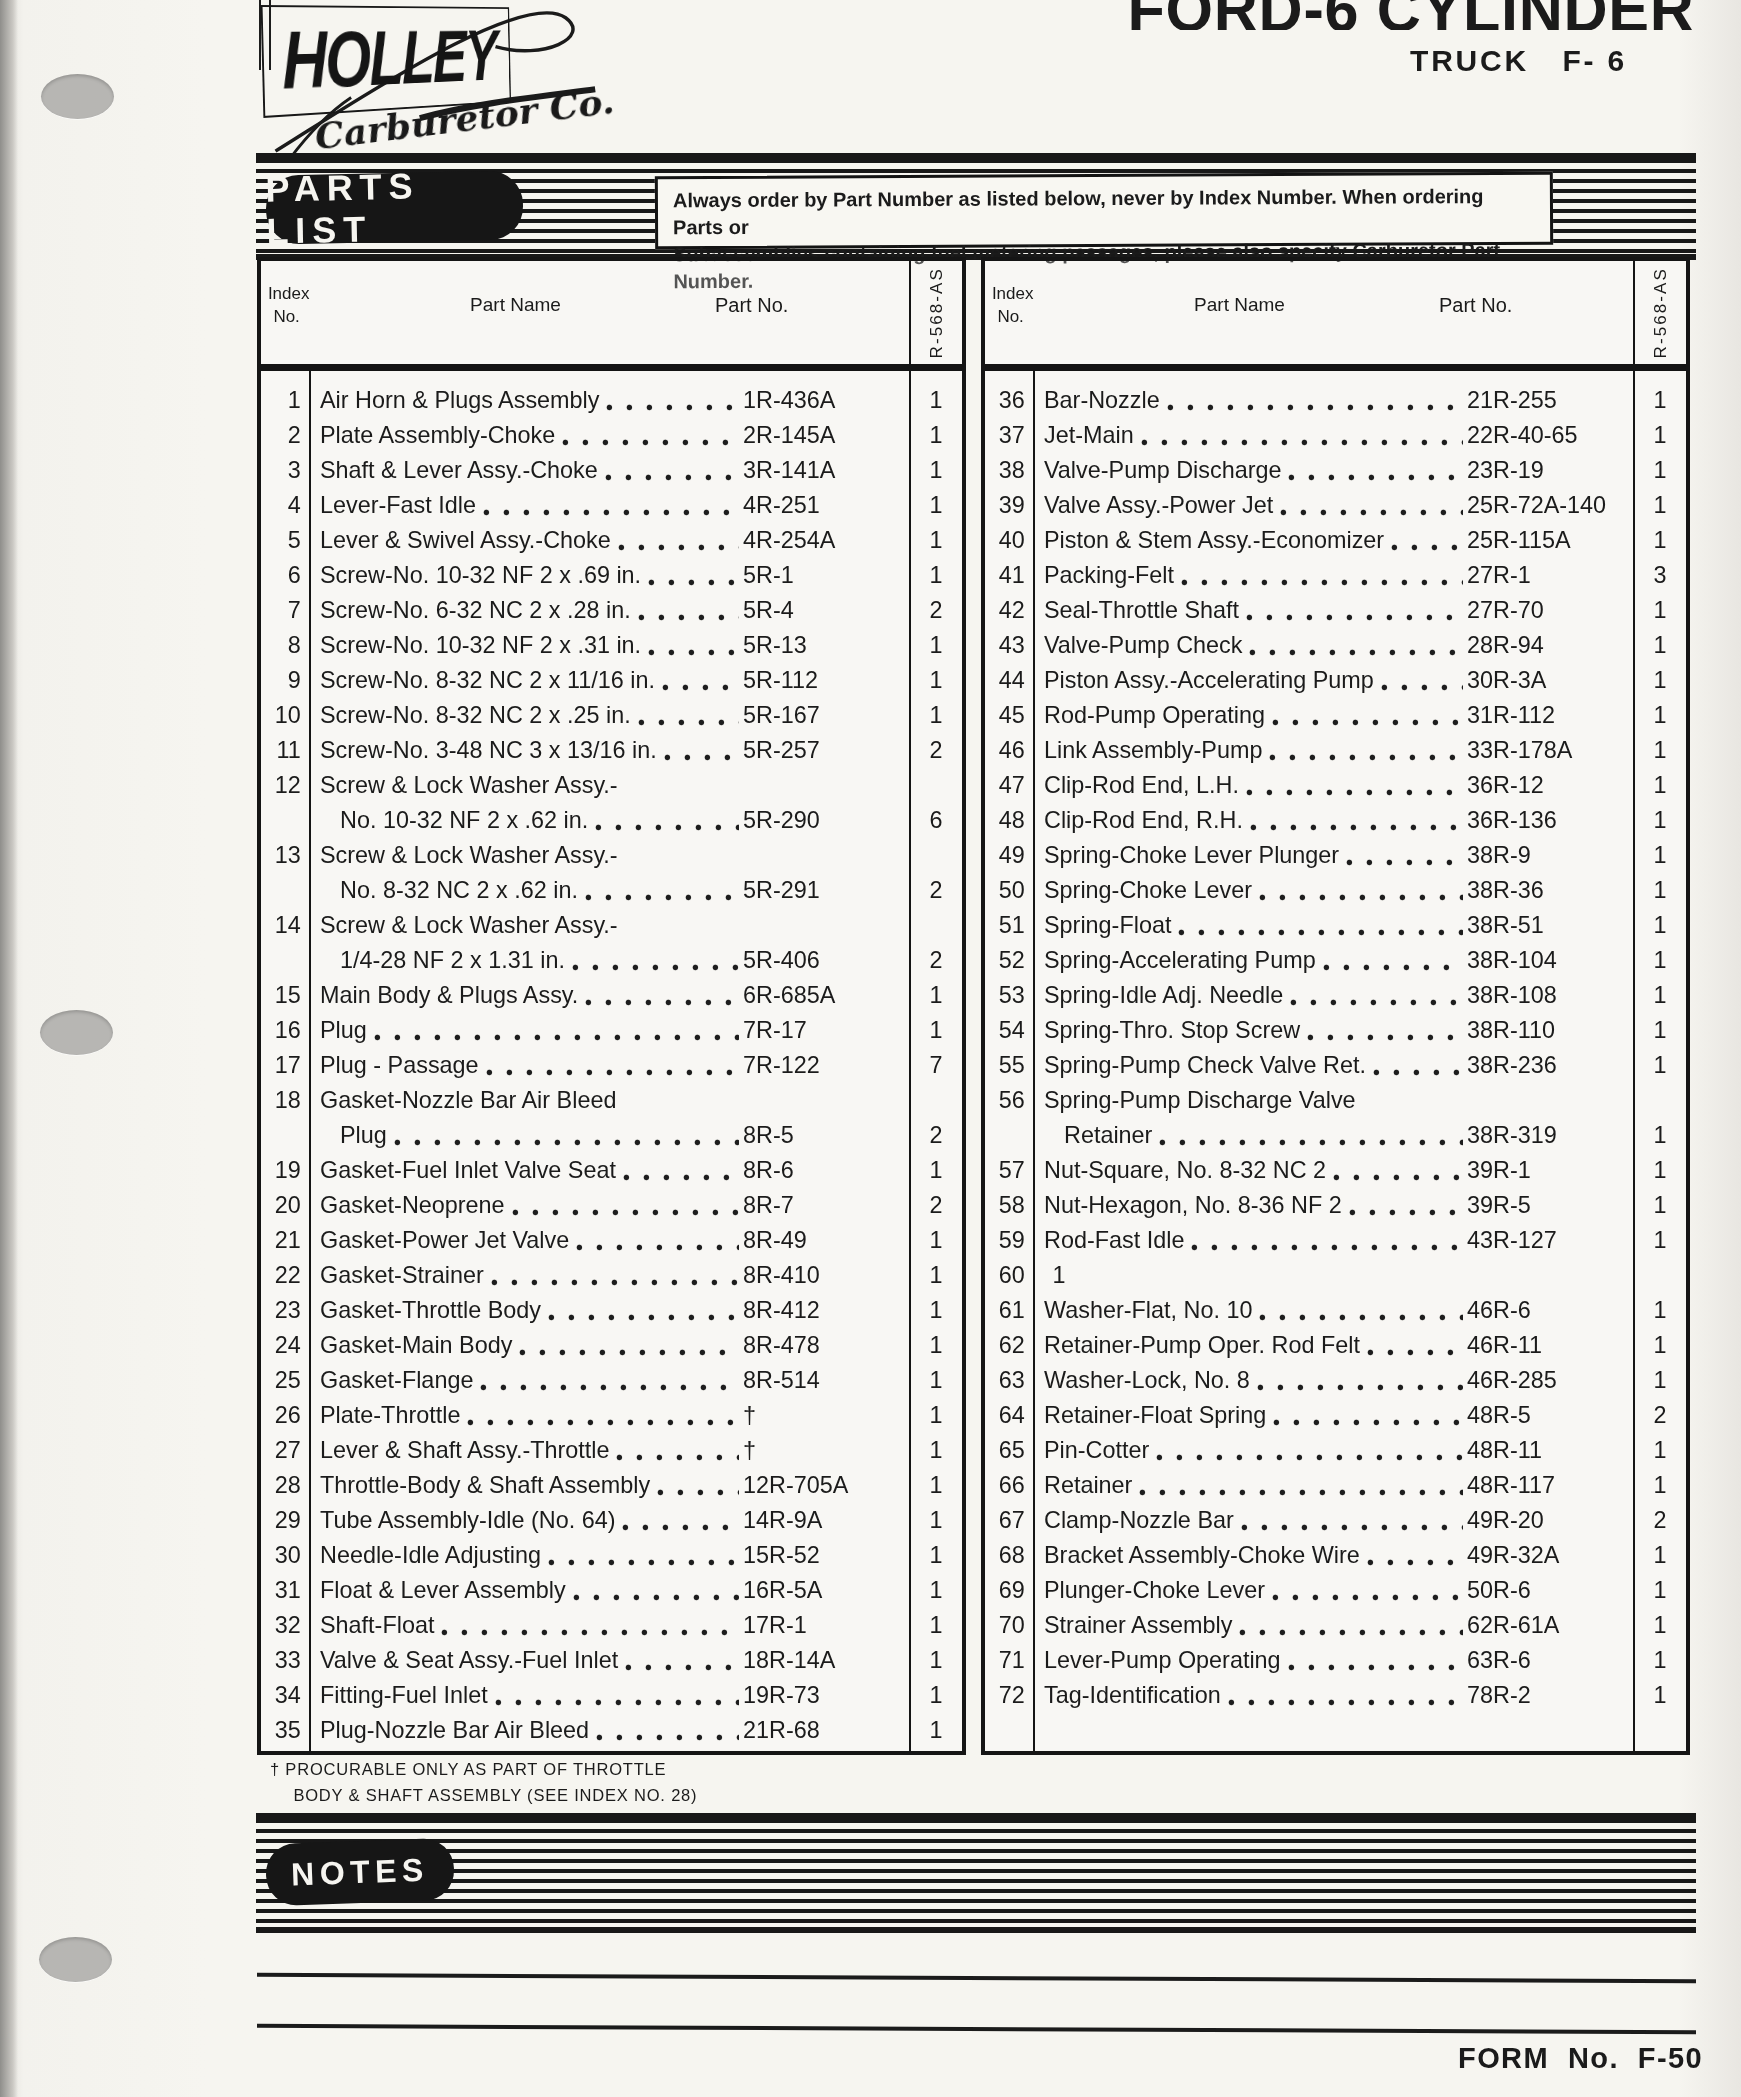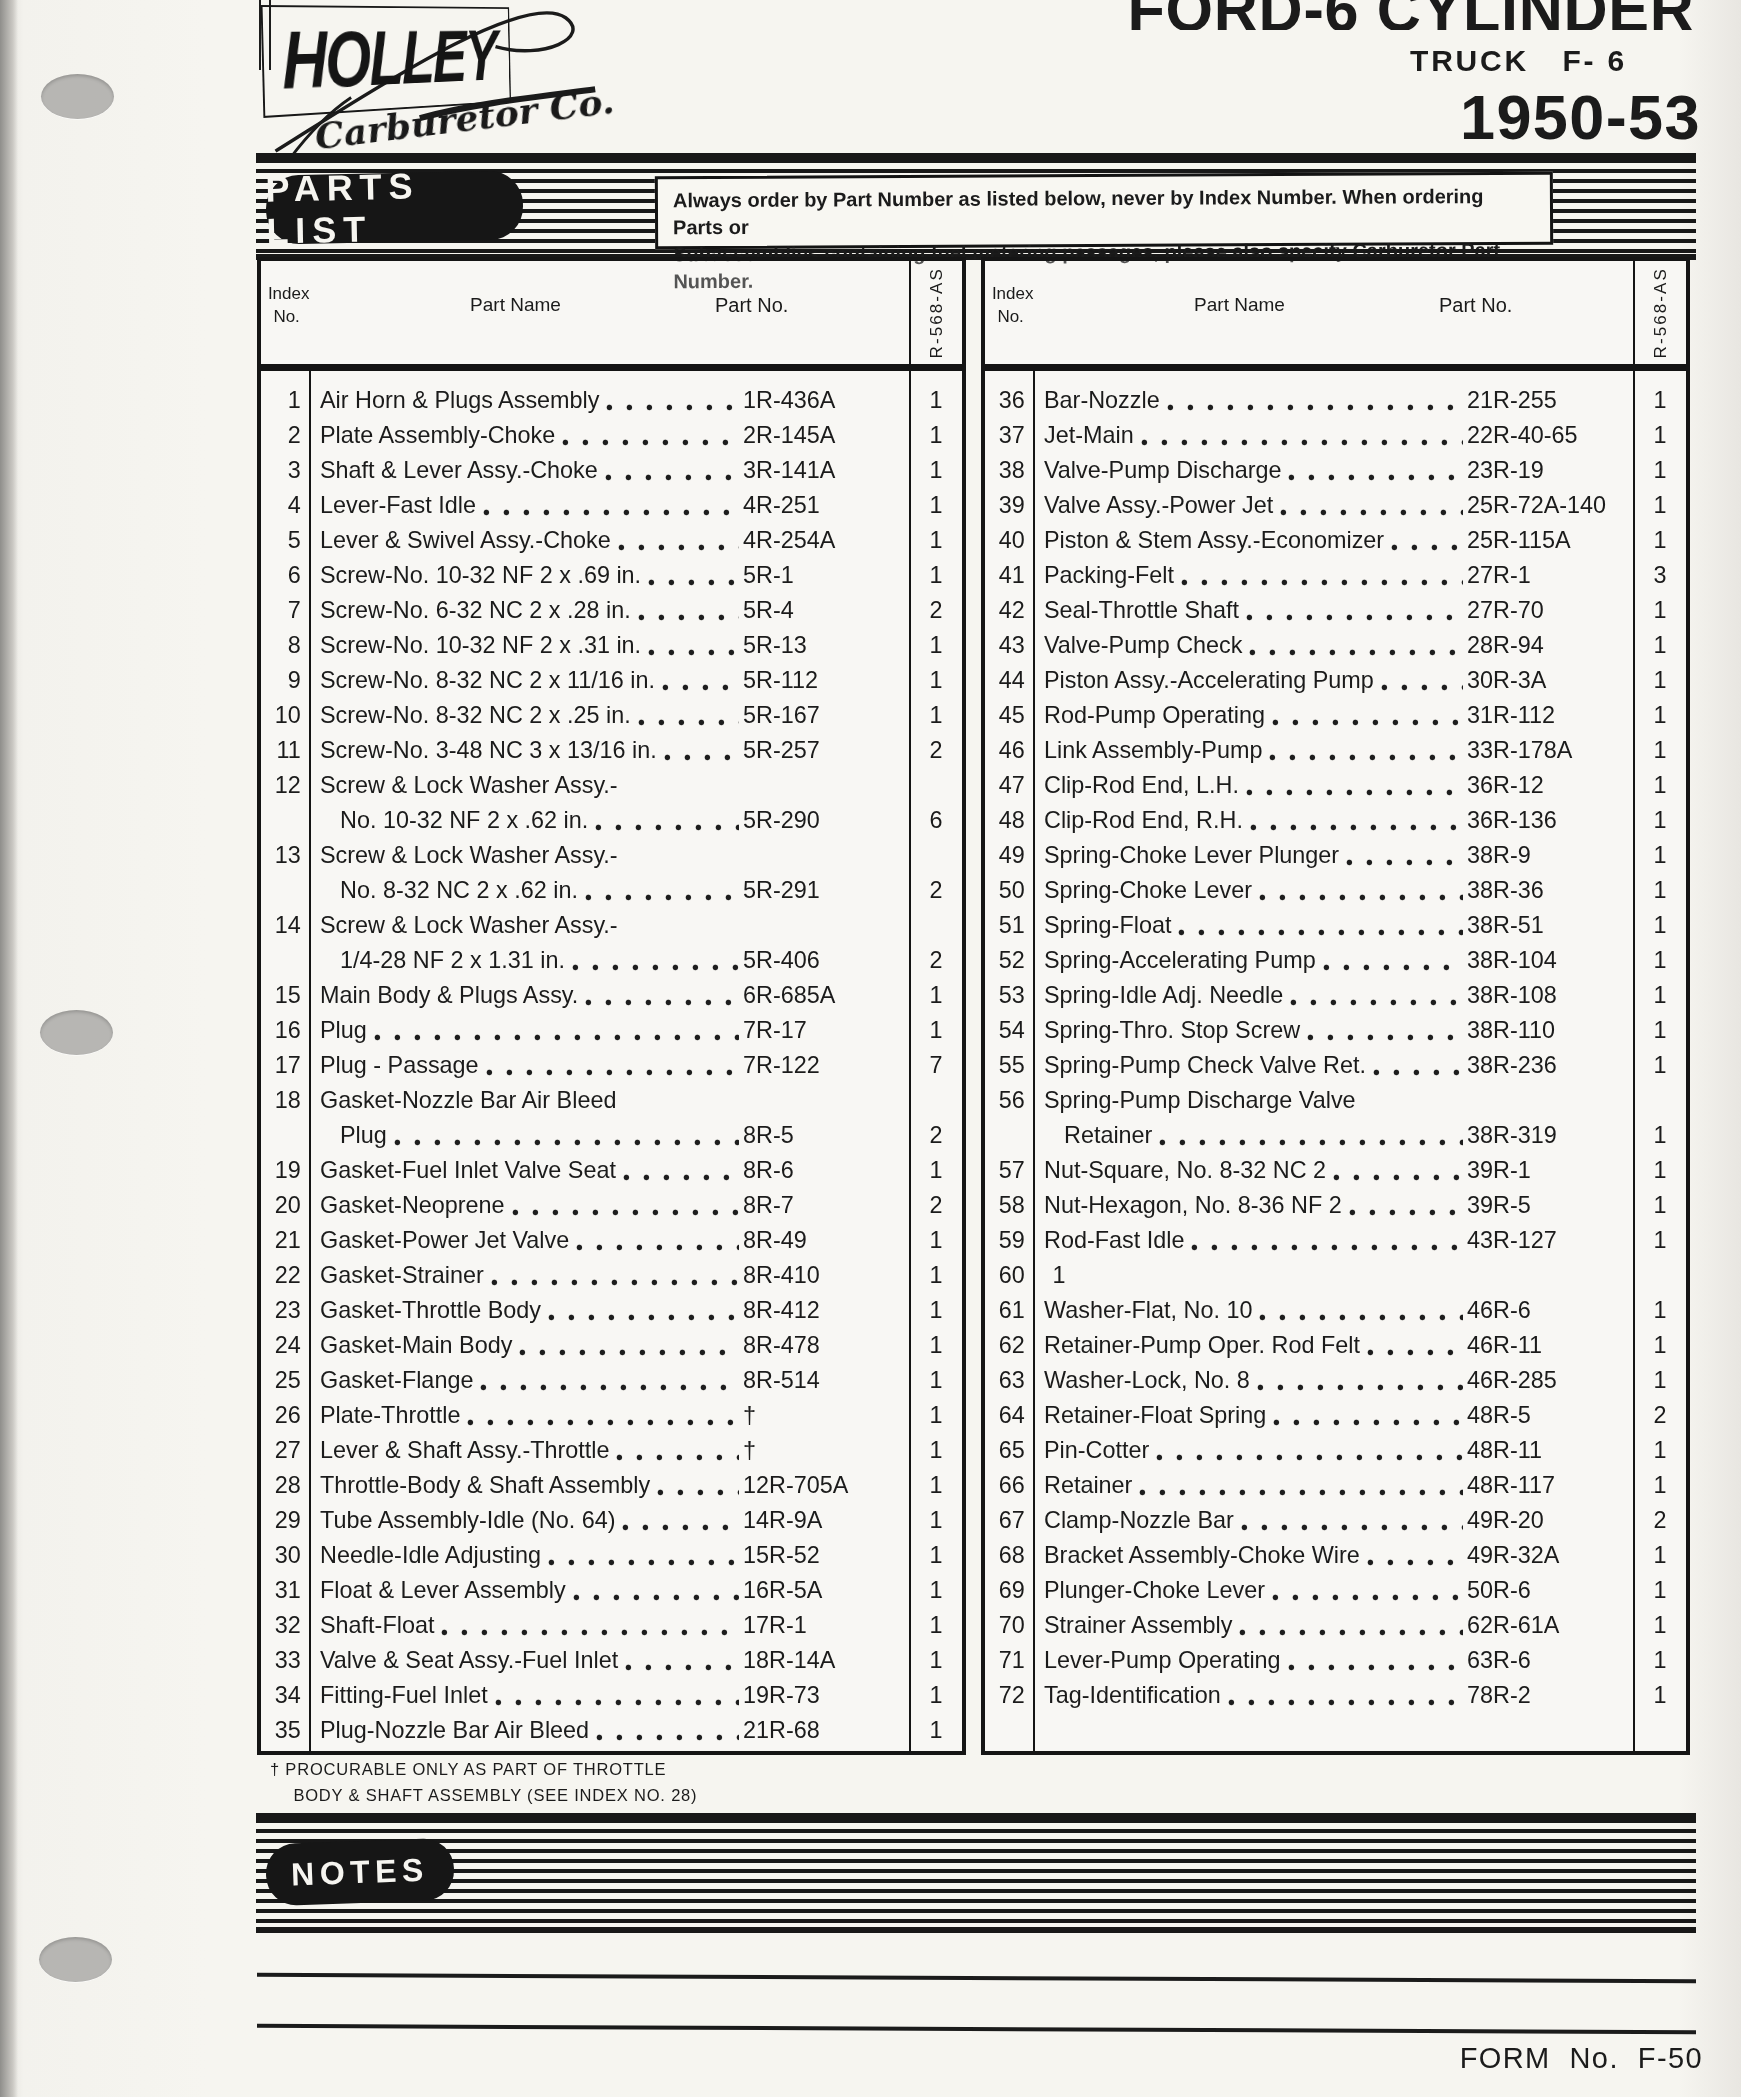--- a/index.html
+++ b/index.html
@@ -75,21 +75,21 @@
         background-size:20px 6.9px;background-repeat:repeat-x;}
   .pn{flex:0 0 167px;font-size:23.4px;white-space:pre;}
   .qtyc{flex:0 0 52px;text-align:center;font-size:23.4px;}
   
   .footnote{position:absolute;left:270px;top:1756px;font-size:16.5px;letter-spacing:0.8px;line-height:26px;}
   .footnote .f2{padding-left:23.4px;}
   .hrule{position:absolute;height:4.1px;background:#1b1b1b;left:257px;width:1439px;}
   .r1{top:1976px;transform:rotate(.25deg);}
   .r2{top:2027px;transform:rotate(.25deg);}
   .formno{position:absolute;left:1376px;top:2042px;width:327px;text-align:right;
-          font-size:29px;font-weight:400;letter-spacing:1.4px;white-space:pre;}
+          font-size:29px;font-weight:700;letter-spacing:1.4px;white-space:pre;}
 </style>
 </head>
 <body>
 
 <div class="page">
 
   <div class="edge-left"></div>
   <div class="hole h1"></div>
   <div class="hole h2"></div>
   <div class="hole h3"></div>
@@ -104,21 +104,20 @@
     <div class="logo-box">
       <span class="logo-word">HOLLEY</span>
     </div>
     <div class="logo-script">Carburetor Co.</div>
   </div>
 
   <div class="title-clip">
     <div class="title-text">FORD-6 CYLINDER</div>
   </div>
   <div class="truck-line">TRUCK   F- 6</div>
-  <div class="years-line">1950-53</div>
 
   <div class="band parts">
     <div class="blob parts">
       <span>PARTS LIST</span>
     </div>
     <div class="notebox">
       <div>Always order by Part Number as listed below, never by Index Number. When ordering Parts or</div>
       <div>Subassemblies containing fuel metering passages, please also specify Carburetor Part Number.</div>
     </div>
   </div>

